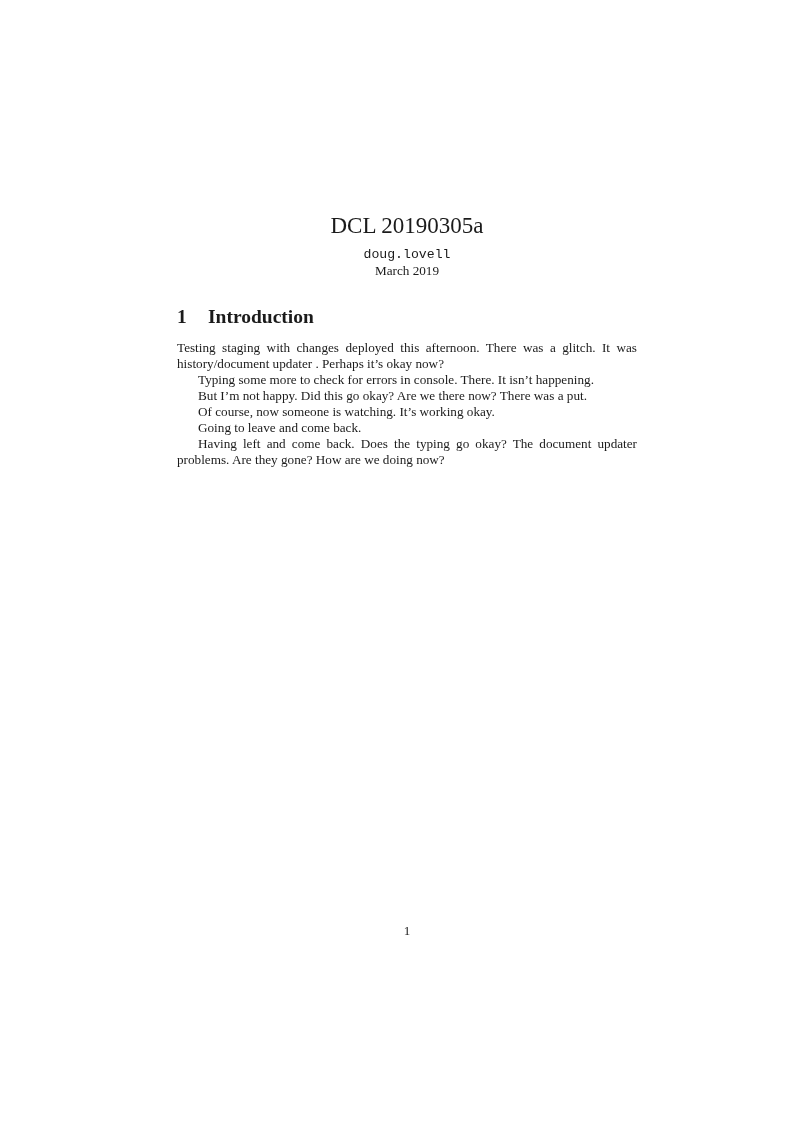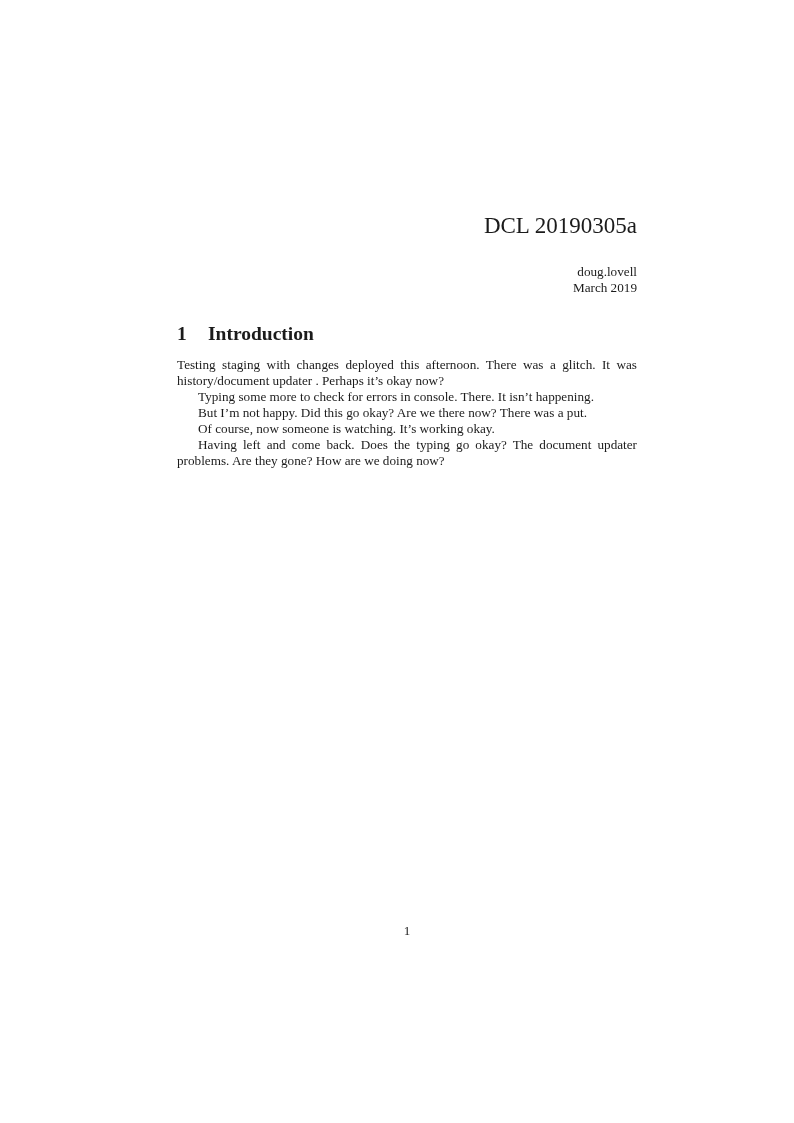--- a/index.html
+++ b/index.html
@@ -18,32 +18,33 @@
     overflow: hidden;
   }
   .content {
     position: absolute;
     left: 177px;
     top: 0;
     width: 460px;
   }
   .titleblock {
     padding-top: 212px;
-    text-align: right;
+    text-align: center;
   }
   .doc-title {
     margin: 0;
     font-size: 23px;
     font-weight: normal;
     line-height: 1.2;
   }
   .doc-author {
-    margin-top: 24px;
+    margin-top: 7px;
     font-size: 13.2px;
     line-height: 16px;
+    font-family: Liberation Mono, monospace;
   }
   .doc-date {
     font-size: 13.2px;
     line-height: 16px;
   }
   .section-heading {
     margin-top: 26px;
     font-size: 19.5px;
     font-weight: bold;
     line-height: 1.2;
@@ -86,17 +87,18 @@
       <div class="doc-date">March 2019</div>
     </div>
     <div class="section-heading">
       <span class="section-number">1</span><span>Introduction</span>
     </div>
     <div class="body-text" id="paragraphs">
         <p class="noindent">Testing staging with changes deployed this afternoon. There was a glitch. It was history/document updater . Perhaps it’s okay now?</p>
         <p>Typing some more to check for errors in console. There. It isn’t happening.</p>
         <p>But I’m not happy. Did this go okay? Are we there now? There was a put.</p>
         <p>Of course, now someone is watching. It’s working okay.</p>
+        <p>Going to leave and come back.</p>
         <p>Having left and come back. Does the typing go okay? The document updater problems. Are they gone? How are we doing now?</p>
       </div>
   </div>
   <div class="page-footer">1</div>
 </div>
 
 </body></html>

